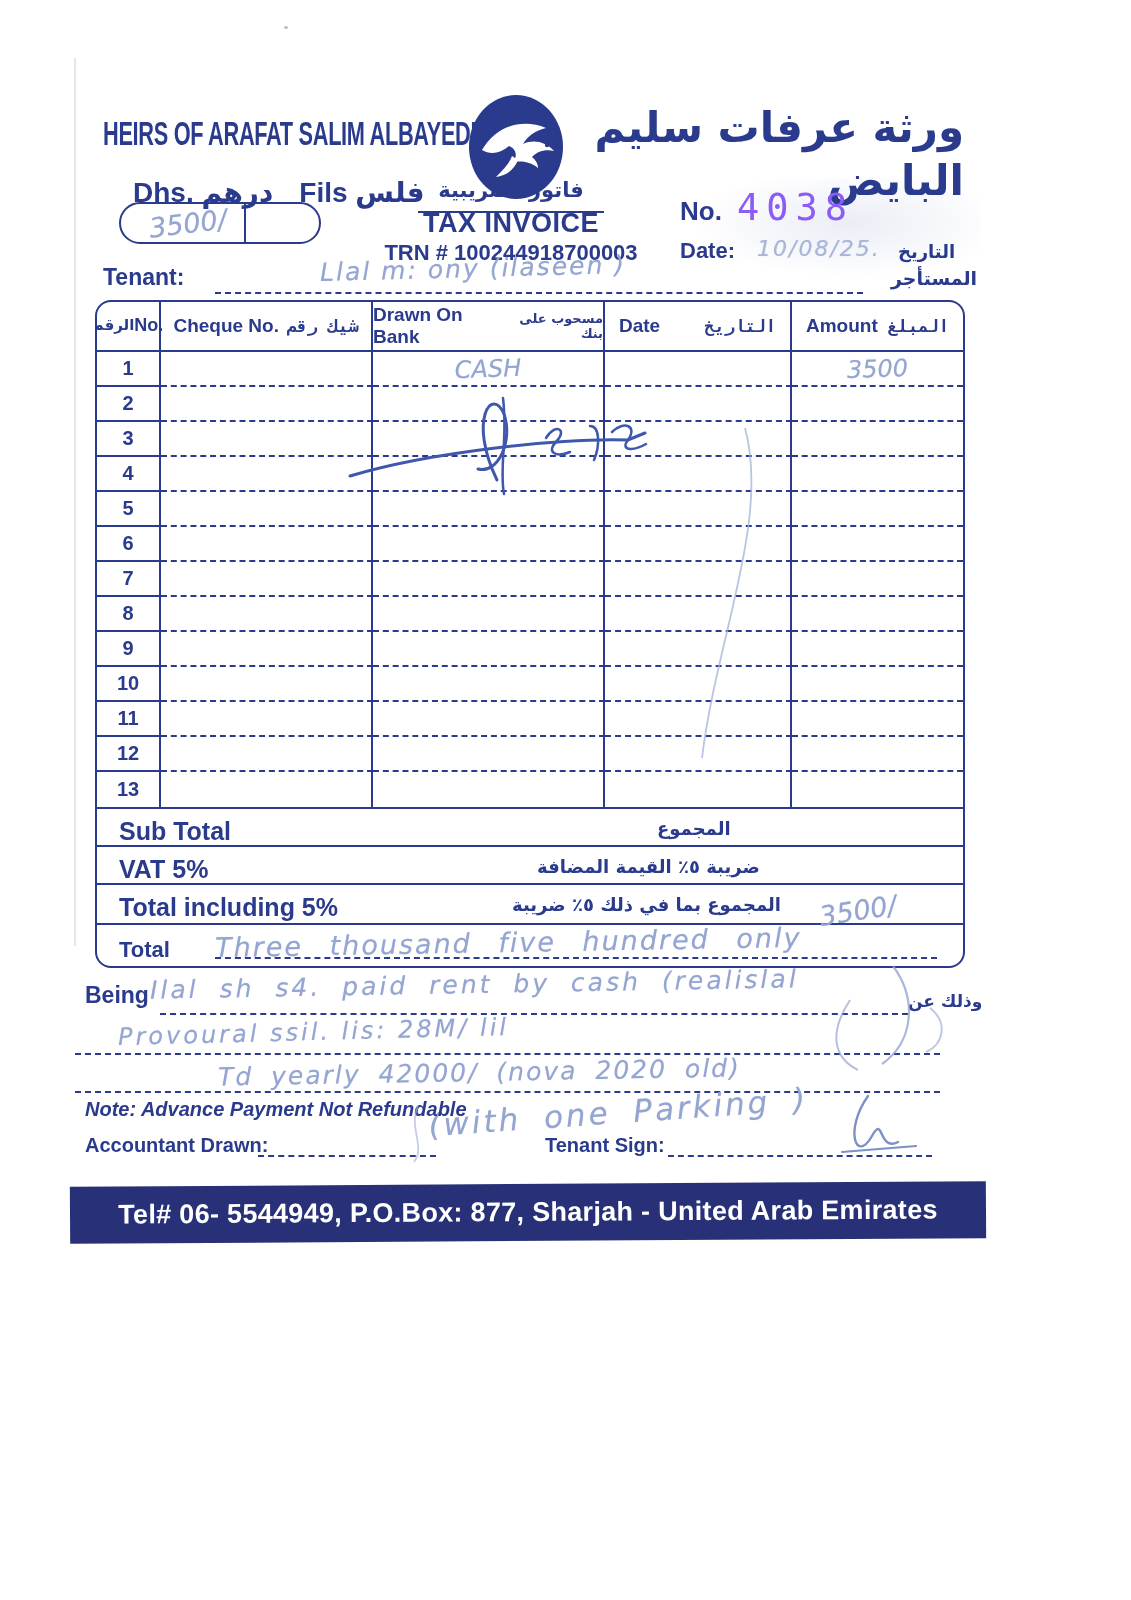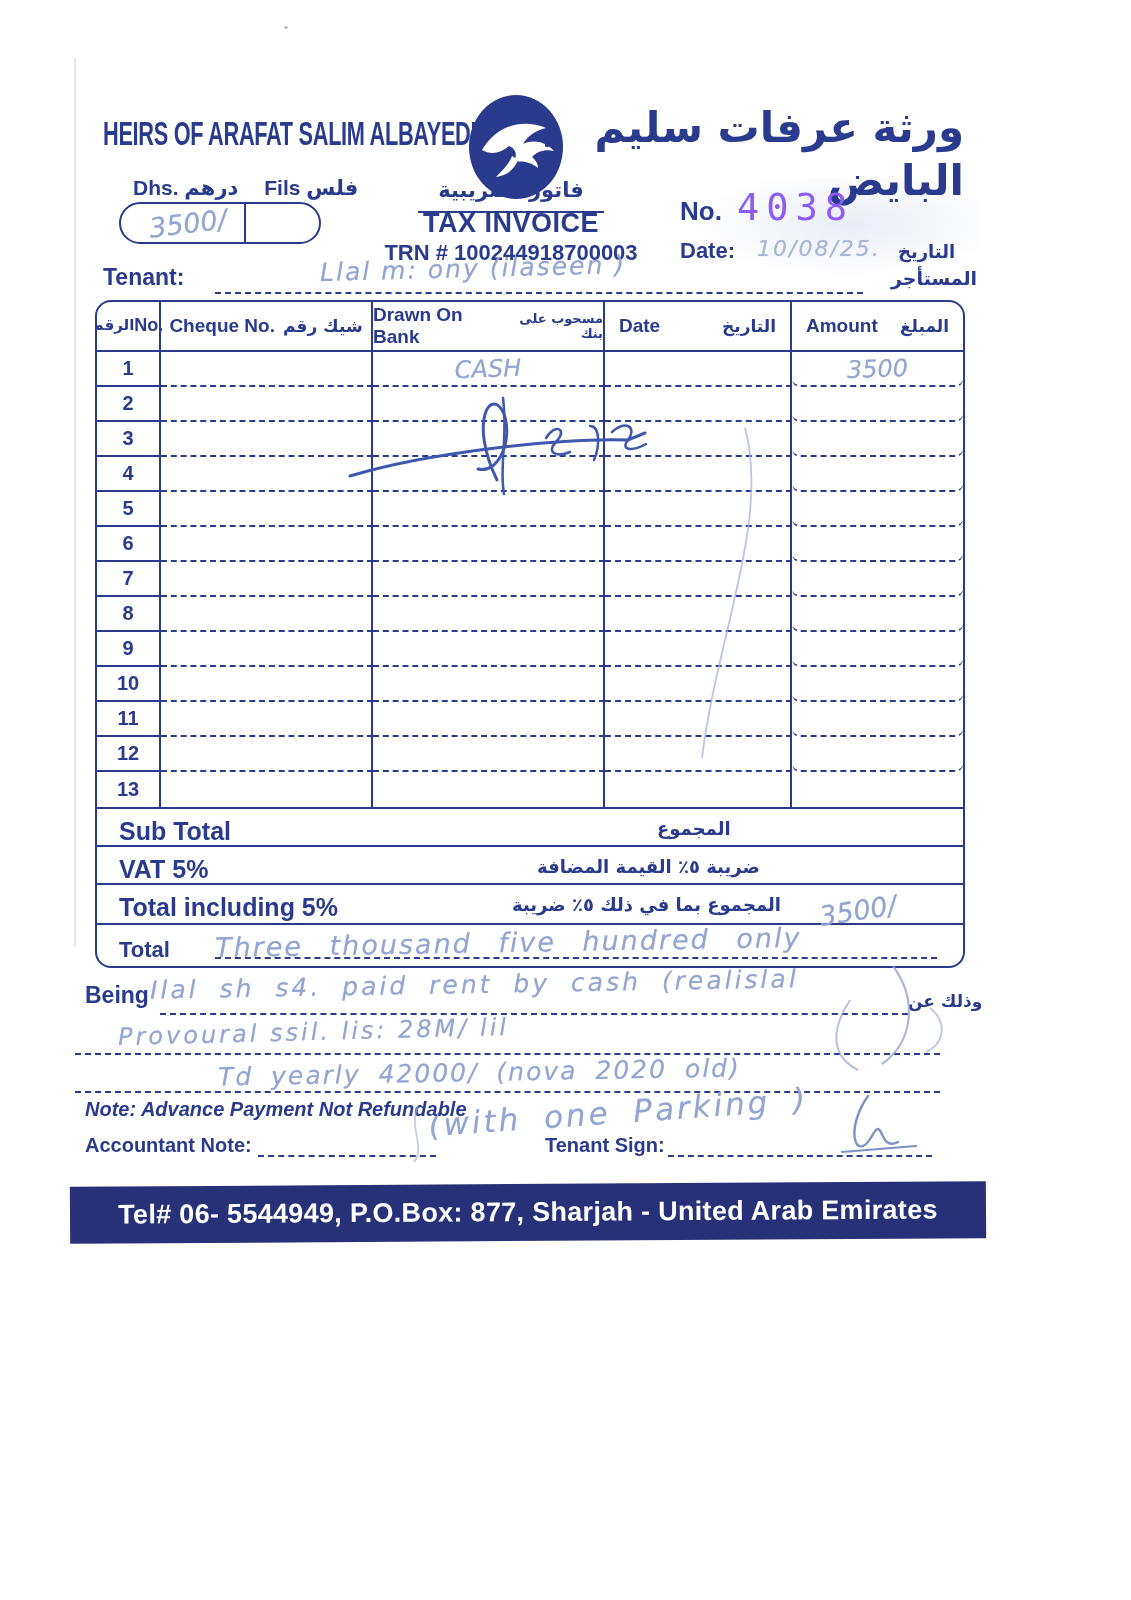--- a/index.html
+++ b/index.html
@@ -9,21 +9,21 @@
   .ar { font-family:"DejaVu Sans", sans-serif; direction:rtl; }
   .hw { font-family:"DejaVu Sans", sans-serif; font-style:italic; color:#95a5d1; white-space:nowrap; text-shadow:0 0 1px rgba(149,165,209,.55); }
   .dashline { height:0; border-bottom:2px dashed #2a3a8c; }
 
   
   .company-en { left:103px; top:114px; font-size:34px; font-weight:bold; letter-spacing:-0.5px; transform:scaleX(.64); transform-origin:left center; white-space:nowrap; }
   .logo { left:468px; top:94px; width:96px; height:106px; }
   .company-ar { left:580px; top:102px; width:384px; text-align:right; font-size:42px; font-weight:bold; line-height:1.25; }
 
   
-  .cur-labels { left:133px; top:176px; font-size:21px; font-weight:bold; display:flex; gap:26px; }
+  .cur-labels { left:133px; top:176px; font-size:28px; font-weight:bold; display:flex; gap:26px; }
   .pill { left:119px; top:202px; width:202px; height:42px; border:2.5px solid #2a3a8c; border-radius:22px; }
   .pill .divider { position:absolute; left:123px; top:0; width:2px; height:100%; background:#2a3a8c; }
   .pill .hw { position:absolute; left:28px; top:4px; font-size:27px; transform:rotate(-7deg); }
 
   
   .title-ar { left:418px; top:178px; width:186px; text-align:center; font-size:21px; font-weight:bold; border-bottom:2px solid #2a3a8c; padding-bottom:9px; }
   .title-en { left:400px; top:208px; width:222px; text-align:center; font-size:27px; font-weight:bold; letter-spacing:.5px; }
   .trn { left:352px; top:240px; width:318px; text-align:center; font-size:22px; font-weight:bold; }
 
   .no-label { left:680px; top:196px; font-size:26px; font-weight:bold; }
@@ -37,25 +37,25 @@
   .tenant-label { left:103px; top:264px; font-size:23px; font-weight:bold;text-align:center; }
   .tenant-dash { left:215px; top:292px; width:648px; }
   .tenant-hw { left:320px; top:254px; font-size:25px; transform:rotate(-1.5deg); letter-spacing:2px; }
   .tenant-ar { left:891px; top:267px; font-size:19px; font-weight:bold; }
 
   
   .table { left:95px; top:300px; width:870px; height:668px; border:2.5px solid #2a3a8c; border-radius:16px; overflow:hidden; background:transparent; }
   .thead { display:flex; height:50px; border-bottom:2.5px solid #2a3a8c; }
   .c { border-right:2px solid #2a3a8c; position:relative; }
   .c5 { border-right:none; }
-  .c1 { width:64px; } .c2 { width:212px; } .c3 { width:232px; } .c4 { width:187px; } .c5 { flex:1;border-radius:8px; }
+  .c1 { width:64px; } .c2 { width:212px; } .c3 { width:232px; } .c4 { width:187px; } .c5 { flex:1; }
   .thead .c { display:flex; align-items:center; justify-content:center; gap:8px; font-weight:bold; }
   .thead .c1 { flex-direction:row; gap:0; justify-content:center; }
   .h-no-ar { font-size:15px; line-height:1.05; } .h-no-en { font-size:18px; line-height:1.1; }
-  .h-en { font-size:19px; } .h-ar-lg { font-size:17px; } .h-ar-sm { font-size:13px; }
+  .h-en { font-size:19px; } .h-ar-lg { font-size:17px;font-family:Liberation Mono, monospace; } .h-ar-sm { font-size:13px; }
   .thead .c4, .thead .c5 { justify-content:space-between; padding:0 14px; }
   .tbody .trow { display:flex; height:35px; }
   .tbody .trow:not(:last-child) .c1 { border-bottom:2px solid #2a3a8c; }
   .tbody .trow:not(:last-child) .c2,
   .tbody .trow:not(:last-child) .c3,
   .tbody .trow:not(:last-child) .c4,
   .tbody .trow:not(:last-child) .c5 { border-bottom:2px dashed #2a3a8c; }
   .tbody .c1 { display:flex; align-items:center; justify-content:center; font-weight:bold; font-size:20px; }
   .hw-cell { display:block; text-align:center; margin-top:3px; font-size:24px; transform:rotate(-2deg); }
 
@@ -385,21 +385,21 @@
   <div class="abs dashline being-dash1"></div>
   <div class="abs being-ar ar">وذلك عن</div>
   <div class="abs being-hw1 hw">Ilal sh s4. paid rent by cash (realislal</div>
   <div class="abs dashline being-dash2"></div>
   <div class="abs being-hw2 hw">Provoural ssil. lis: 28M/ lil</div>
   <div class="abs dashline being-dash3"></div>
   <div class="abs being-hw3 hw">Td yearly 42000/ (nova 2020 old)</div>
   <div class="abs being-hw4 hw">(with one Parking )</div>
 
   <div class="abs note">Note: Advance Payment Not Refundable</div>
-  <div class="abs acc-label">Accountant Note:</div>
+  <div class="abs acc-label">Accountant Drawn:</div>
   <div class="abs dashline acc-dash"></div>
   <div class="abs ten-label">Tenant Sign:</div>
   <div class="abs dashline ten-dash"></div>
 
   <div class="abs footer">
     <span>Tel# 06- 5544949, P.O.Box: 877, Sharjah - United Arab Emirates</span>
   </div>
 
   <svg class="abs ink-overlay" width="1131" height="1600" viewBox="0 0 1131 1600" fill="none">
 

